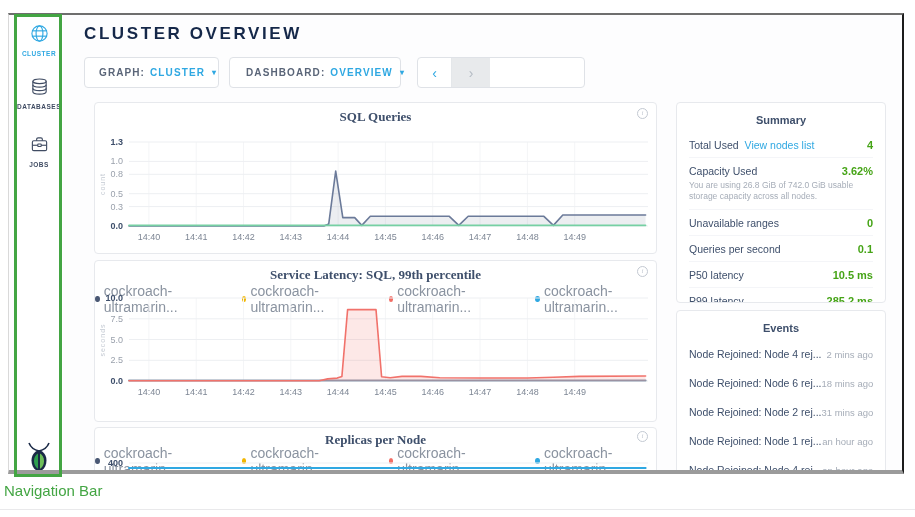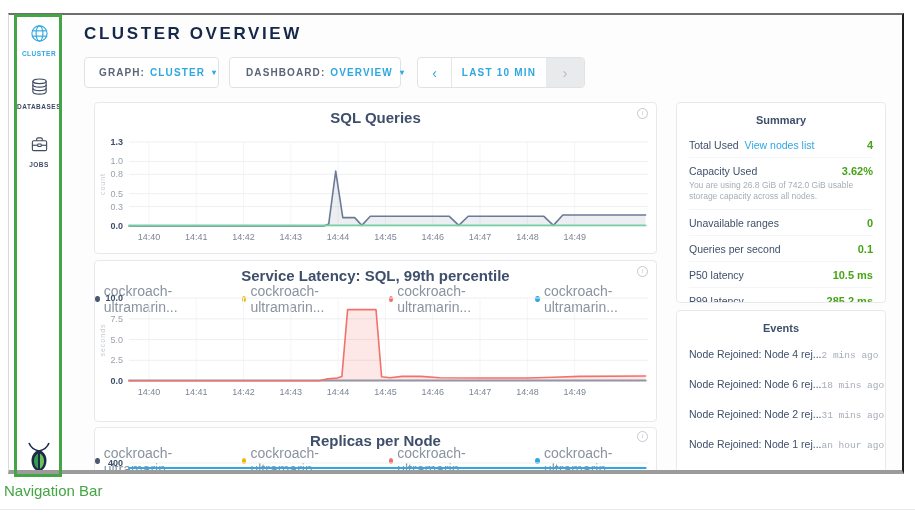--- a/index.html
+++ b/index.html
@@ -48,21 +48,21 @@
   .tw-label { flex:1; color:#2fa8e2; font-size:10px; font-weight:bold; letter-spacing:1.2px; }
   .tw-next { width:38px; background:#e8eaec; color:#b3bac3; font-size:14px; cursor:default; }
 
   
   .panel { position:absolute; background:#fff; border:1px solid #e7e9ed; border-radius:4px;
     overflow:hidden; }
   .p-sql { left:85px; top:87px;  width:563px; height:152px; }
   .p-lat { left:85px; top:245px; width:563px; height:162px; }
   .p-rep { left:85px; top:412px; width:563px; height:80px; }
   .chart-title { position:absolute; top:6px; left:0; right:0; text-align:center;
-    font-size:15px; font-weight:bold; color:#3e4f6b; }
+    font-size:13px; font-weight:bold; color:#3e4f6b;font-family:Liberation Serif, serif; }
   .info-icon { position:absolute; top:5px; right:8px; width:11px; height:11px;
     border:1px solid #c3c9d2; border-radius:50%; color:#c3c9d2; font-size:7px;
     line-height:9px; text-align:center; font-style:italic; font-family:"Liberation Serif",serif;
     cursor:pointer; }
   .legend { position:absolute; left:0; right:0; display:flex; justify-content:center;
     gap:26px; }
   .legend .li { display:flex; align-items:center; font-size:14px; color:#8a93a0; }
   .legend .dot { width:6px; height:6px; border-radius:50%; margin-right:4px; }
   .chartbox { position:absolute; left:0; top:0; }
 
@@ -77,21 +77,21 @@
   .sum-row { padding:7px 0 6px; border-bottom:1px solid #f4f5f8; }
   .sum-row:last-child { border-bottom:none; }
   .sum-line { display:flex; align-items:baseline; }
   .sum-label { font-size:10.5px; color:#3e4f6b; }
   .sum-link { font-size:10.5px; color:#2fa8e2; margin-left:6px; cursor:pointer; }
   .sum-value { margin-left:auto; font-size:11px; font-weight:bold; color:#46a417; }
   .sum-desc { font-size:8.5px; color:#a6adb8; line-height:1.35; margin-top:3px; }
   .ev-rows { padding:0 12px; }
   .ev-row { display:flex; align-items:baseline; padding:8px 0 9px; }
   .ev-text { font-size:10.5px; color:#3e4f6b; white-space:nowrap; }
-  .ev-time { margin-left:auto; font-size:9.5px; color:#a6adb8; white-space:nowrap;font-family:Liberation Mono, monospace; }
+  .ev-time { margin-left:auto; font-size:9.5px; color:#a6adb8; white-space:nowrap; }
 </style>
 </head>
 <body>
 
 <div class="page">
 
   <div class="window">
 
     <div class="sidebar">
 
@@ -152,21 +152,20 @@
     </div>
 
     <div class="ctrl dd-dash">
       <span class="k">DASHBOARD:</span>
       <span class="v">OVERVIEW</span>
       <span class="caret">▾</span>
     </div>
 
     <div class="timewin">
       <div class="tw-seg tw-prev">‹</div>
-      <div class="tw-seg tw-label">LAST 10 MIN</div>
       <div class="tw-seg tw-next">›</div>
     </div>
 
     <div class="panel p-sql">
       <div class="chart-title">SQL Queries</div>
       <div class="info-icon">i</div>
       <div class="chartbox"><svg width="561" height="150" font-family="Liberation Sans, sans-serif">
             <line x1="53.9" y1="39" x2="53.9" y2="123" stroke="#f4f5f7" stroke-width="1"></line>
             <text x="53.9" y="137" text-anchor="middle" font-size="9" fill="#7d8694">14:40</text>
             <line x1="101.2" y1="39" x2="101.2" y2="123" stroke="#f4f5f7" stroke-width="1"></line>

